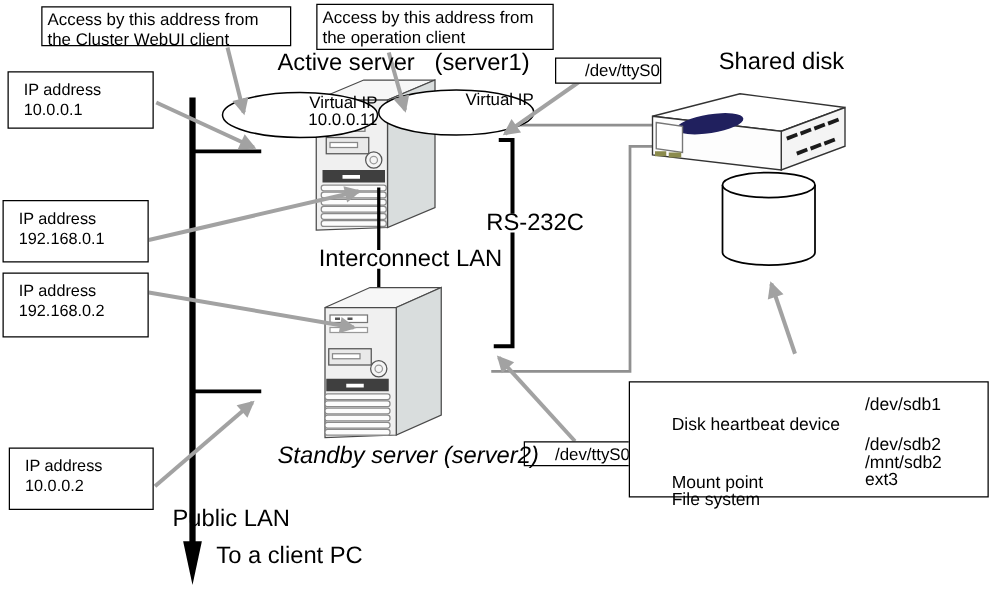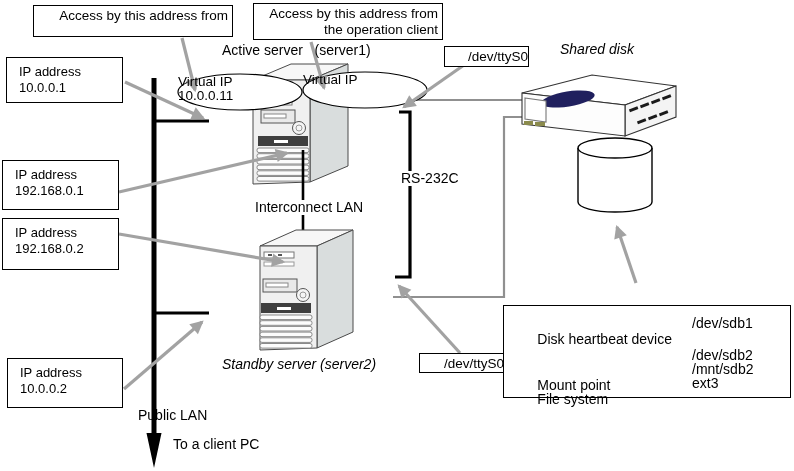--- a/index.html
+++ b/index.html
@@ -1,26 +1,26 @@
 <!DOCTYPE html>
 <html><head>
 <meta charset="utf-8">
 <style>
   html,body{margin:0;padding:0;background:#fff;}
   #stage{position:relative;width:794px;height:471px;background:#fff;overflow:hidden;
          font-family:"Liberation Sans",sans-serif;color:#000;}
   #shapes{position:absolute;left:0;top:0;width:794px;height:471px;}
   .lbl{position:absolute;white-space:pre;line-height:15px;}
-  .f14{font-size:14px;}
+  .f14{font-size:19px;}
   .box{position:absolute;border:1px solid #000;background:#fff;box-sizing:border-box;}
-  .callout{font-size:13.5px;line-height:16px;padding:2px 4px 0 4px;text-align:right;}
+  .callout{font-size:13.5px;line-height:16px;padding:2px 4px 0 4px;}
   .ipbox{font-size:13px;line-height:16px;padding:6px 0 0 12px;}
   .ttybox{font-size:13.5px;text-align:right;line-height:19px;margin-left:12px;}
   .whitebg{background:#fff;padding:0 3px;}
-  .viplbl{position:absolute;text-align:left;font-size:13.5px;line-height:14px;}
+  .viplbl{position:absolute;text-align:right;font-size:13.5px;line-height:14px;}
   #infobox{font-size:14px;}
   .inforow{position:absolute;left:10px;white-space:pre;}
   .infoval{position:absolute;left:178px;top:0;}
 </style>
 </head>
 <body>
 
 <div id="stage">
 
   <svg id="shapes" viewBox="0 0 794 471">
@@ -130,20 +130,21 @@
       <line x1="119" y1="192" x2="287" y2="153" marker-end="url(#ah)"></line>
       <line x1="119" y1="234" x2="283" y2="262" marker-end="url(#ah)"></line>
       <line x1="124" y1="389" x2="202" y2="322" marker-end="url(#ah)"></line>
       <line x1="460" y1="353" x2="399" y2="286" marker-end="url(#ah)"></line>
       <line x1="636" y1="283" x2="617" y2="227" marker-end="url(#ah)"></line>
     </g>
   </svg>
 
   <div class="box callout" style="left:33px;top:5px;width:200px;height:32px;">
     <div>Access by this address from</div>
+    <div>the Cluster WebUI  client</div>
   </div>
 
   <div class="box callout" style="left:253px;top:3px;width:190px;height:37px;">
     <div>Access by this address from</div>
     <div>the operation client</div>
   </div>
 
   <div class="box ipbox" style="left:6px;top:57px;width:117px;height:46px;">
     <div>IP address</div>
     <div>10.0.0.1</div>
@@ -161,32 +162,32 @@
 
   <div class="box ipbox" style="left:7px;top:358px;width:116px;height:50px;">
     <div>IP address</div>
     <div>10.0.0.2</div>
   </div>
 
   <div class="box ttybox" style="left:432px;top:46px;width:85px;height:21px;">/dev/ttyS0</div>
   <div class="box ttybox" style="left:407px;top:353px;width:86px;height:20px;">/dev/ttyS0</div>
 
   <div class="lbl f14" style="left:222px;top:43px;">Active server   (server1)</div>
-  <div class="lbl f14" style="left:560px;top:42px;font-style:italic;">Shared disk</div>
+  <div class="lbl f14" style="left:575px;top:42px;">Shared disk</div>
 
   <div class="viplbl" style="left:178px;top:75px;width:124px;">
     <div>Virtual IP</div>
     <div>10.0.0.11</div>
   </div>
   <div class="viplbl" style="left:303px;top:73px;width:124px;">
     <div>Virtual IP</div>
   </div>
 
   <div class="lbl f14 whitebg" style="left:252px;top:200px;text-align:center;">Interconnect LAN</div>
-  <div class="lbl f14 whitebg" style="left:386px;top:171px;margin-left:12px;">RS-232C</div>
+  <div class="lbl f14 whitebg" style="left:386px;top:171px;">RS-232C</div>
   <div class="lbl f14" style="left:222px;top:357px;font-style:italic;">Standby server (server2)</div>
   <div class="lbl f14" style="left:138px;top:408px;">Public LAN</div>
   <div class="lbl f14" style="left:173px;top:437px;">To a client PC</div>
 
   <div id="infobox" class="box" style="left:503px;top:305px;width:288px;height:93px;">
     <div class="inforow" style="top:9px;">
       <span>Disk heartbeat device</span>
       <span class="infoval">/dev/sdb1</span>
     </div>
     <div class="inforow" style="top:41px;">

